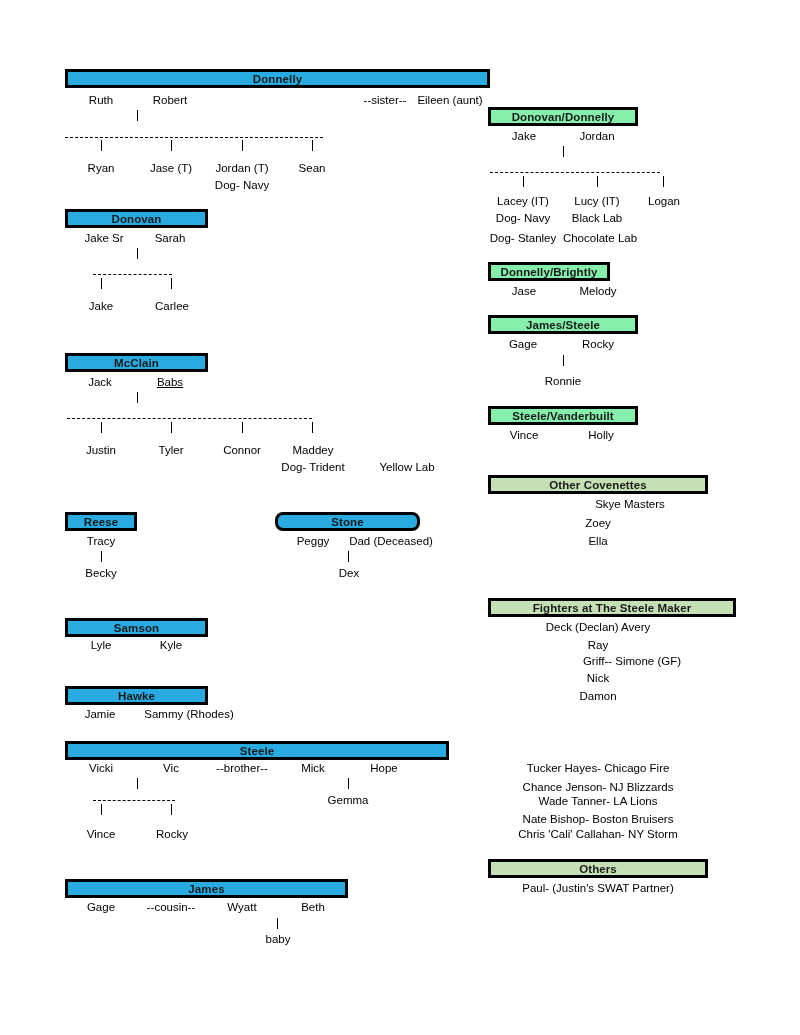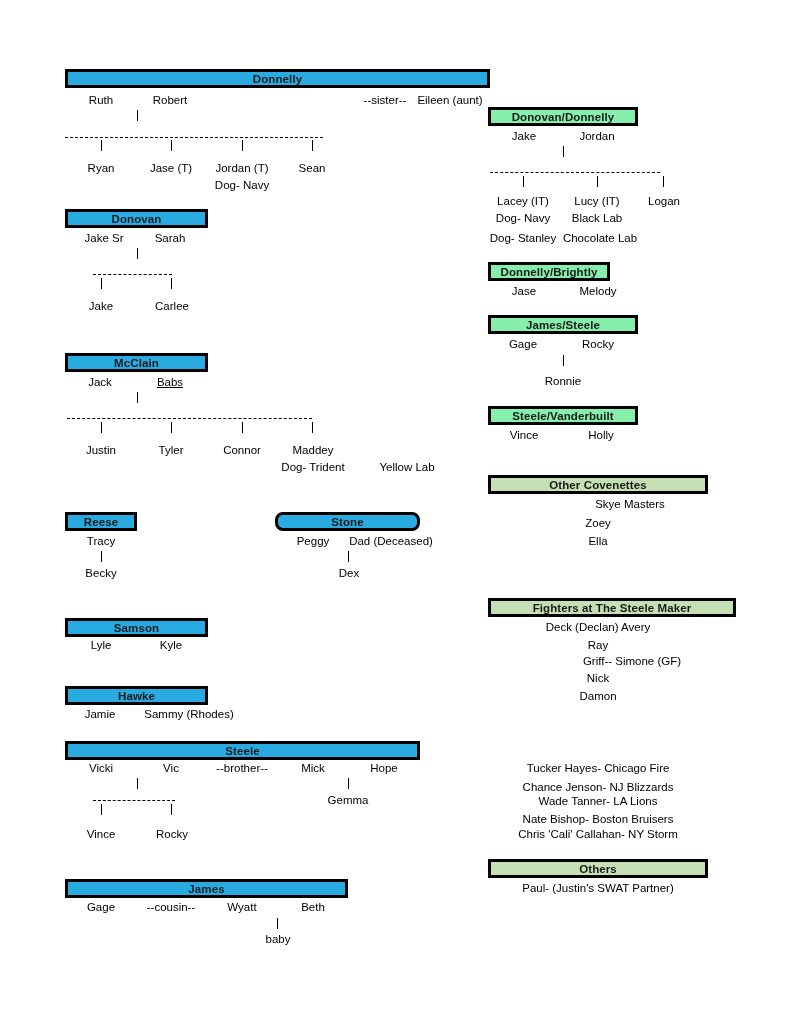--- a/index.html
+++ b/index.html
@@ -141,21 +141,21 @@
   <div class="banner blue" style="left:65px; top:618px; width:143px;">Samson</div>
 
   <div class="label center" style="left:101px; top:638px;">Lyle</div>
   <div class="label center" style="left:171px; top:638px;">Kyle</div>
 
   <div class="banner blue" style="left:65px; top:686px; width:143px;">Hawke</div>
 
   <div class="label center" style="left:100px; top:707px;">Jamie</div>
   <div class="label center" style="left:189px; top:707px;">Sammy (Rhodes)</div>
 
-  <div class="banner blue" style="left:65px; top:741px; width:355px;">Steele</div>
+  <div class="banner blue" style="left:65px; top:741px; width:384px;">Steele</div>
 
   <div class="label center" style="left:101px; top:761px;">Vicki</div>
   <div class="label center" style="left:171px; top:761px;">Vic</div>
   <div class="label center" style="left:242px; top:761px;">--brother--</div>
   <div class="label center" style="left:313px; top:761px;">Mick</div>
   <div class="label center" style="left:384px; top:761px;">Hope</div>
 
   <div class="tick" style="left:137px; top:778px;"></div>
   <div class="tick" style="left:348px; top:778px;"></div>
   <div class="label center" style="left:348px; top:793px;">Gemma</div>

